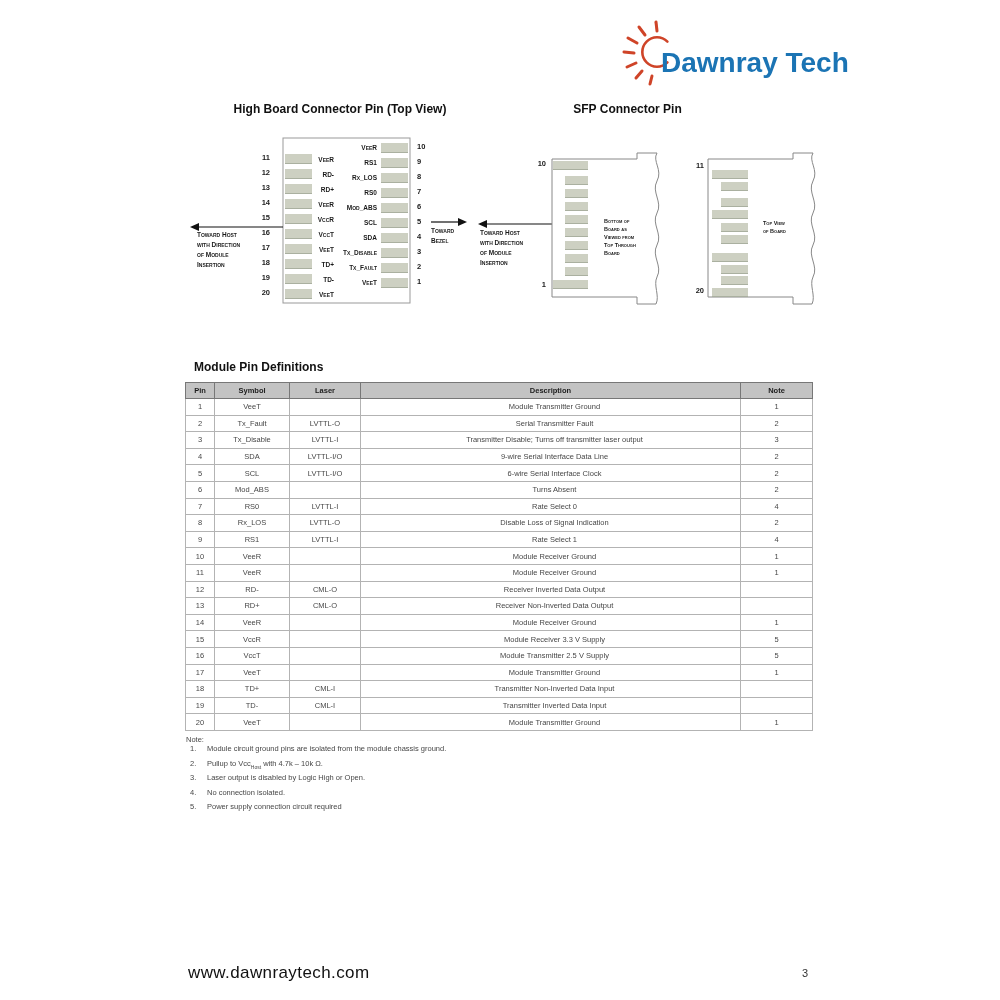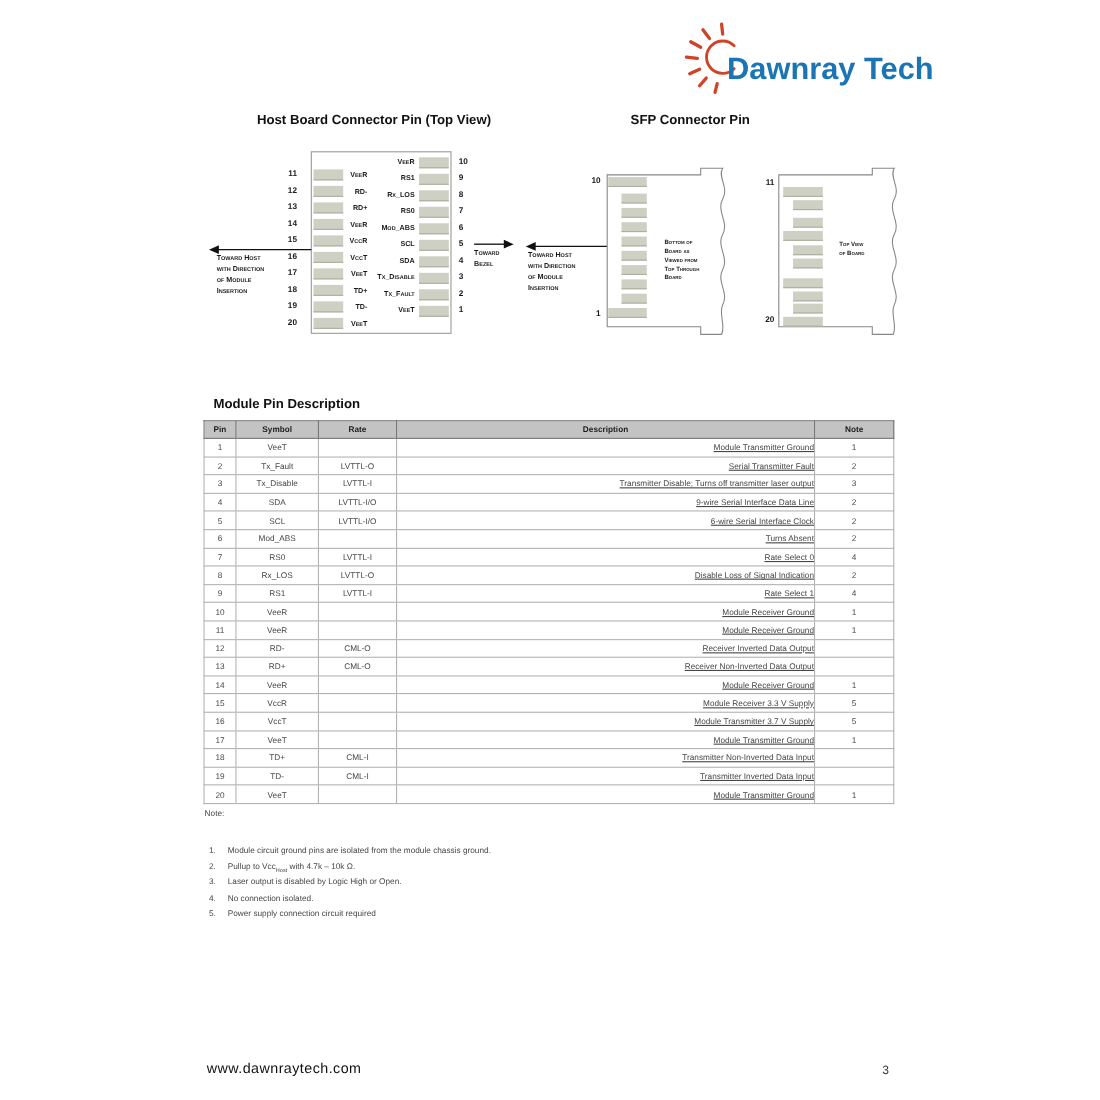--- a/index.html
+++ b/index.html
@@ -15,27 +15,27 @@
   .arrow-label{position:absolute;font-size:6.5px;font-weight:bold;font-variant:small-caps;
                color:#1a1a1a;line-height:10px;white-space:pre-line;}
   .board-caption{position:absolute;font-size:5.5px;font-weight:bold;font-variant:small-caps;
                  color:#1a1a1a;line-height:8px;white-space:pre-line;}
   .table-title{position:absolute;left:194px;top:360px;font-size:12px;font-weight:bold;color:#111;}
   table.pins{position:absolute;left:185px;top:382px;width:627px;border-collapse:collapse;table-layout:fixed;}
   table.pins th{background:#c3c3c3;border:1px solid #777;font-size:7.5px;font-weight:bold;
                 color:#1c1c1c;height:15px;padding:0;text-align:center;}
   table.pins td{border:1px solid #b3b3b3;font-size:7.5px;color:#474747;height:15.6px;
                 padding:0;text-align:center;white-space:nowrap;overflow:hidden;}
-  table.pins td.c3{text-align:right;padding-left:8px;text-decoration:underline;}
+  table.pins td.c3{text-align:center;padding-left:8px;}
   .notes{position:absolute;left:186px;top:735px;width:620px;font-size:7.5px;color:#474747;}
-  .notes .nt{margin-bottom:24px;}
+  .notes .nt{margin-bottom:0;}
   .note-row{display:flex;height:14.5px;align-items:flex-start;}
   .note-num{width:21px;padding-left:4px;box-sizing:border-box;}
   .note-text sub{font-size:5px;}
-  .footer-site{position:absolute;left:188px;top:963px;font-size:13px;color:#111;letter-spacing:.4px;}
+  .footer-site{position:absolute;left:188px;top:963px;font-size:17px;color:#111;letter-spacing:.4px;}
   .footer-page{position:absolute;left:795px;top:967px;width:20px;text-align:center;font-size:11px;color:#333;}
 </style>
 </head>
 <body>
 
 <div class="page">
 
   <svg class="overlay" viewBox="0 0 1000 1000">
 
     <rect x="283" y="138" width="127" height="165" fill="none" stroke="#999" stroke-width="1"></rect>
@@ -75,21 +75,21 @@
         <line x1="22" y1="33" x2="13" y2="28"></line>
         <line x1="19" y1="43" x2="9" y2="42"></line>
         <line x1="21" y1="53" x2="12" y2="57"></line>
         <line x1="27" y1="61" x2="21" y2="68"></line>
         <line x1="37" y1="66" x2="35" y2="74"></line>
       </g>
     </g>
     <text x="46" y="62" fill="#1b74b4" font-size="28" font-weight="bold" font-family="Liberation Sans, sans-serif">Dawnray Tech</text>
   </svg>
 
-  <div class="sec-title" style="left:210px;top:102px;width:260px;">Host Board Connector Pin (Top View)</div>
+  <div class="sec-title" style="left:210px;top:102px;width:260px;">High Board Connector Pin (Top View)</div>
   <div class="sec-title" style="left:530px;top:102px;width:195px;">SFP Connector Pin</div>
 
   <div id="host-pins">
       <div class="pin-num" style="left: 244px; top: 153px; width: 26px; text-align: right;">11</div>
       <div class="pin-pad" style="left: 285px; top: 154px; width: 27px; height: 10px;"></div>
       <div class="pin-label" style="left: 292px; top: 155px; width: 42px; text-align: right;">VeeR</div>
       <div class="pin-num" style="left: 244px; top: 168px; width: 26px; text-align: right;">12</div>
       <div class="pin-pad" style="left: 285px; top: 169px; width: 27px; height: 10px;"></div>
       <div class="pin-label" style="left: 292px; top: 170px; width: 42px; text-align: right;">RD-</div>
       <div class="pin-num" style="left: 244px; top: 183px; width: 26px; text-align: right;">13</div>
@@ -187,34 +187,34 @@
 Viewed from
 Top Through
 Board</div>
   <div class="board-caption" style="left:763px;top:219px;width:52px;">Top View
 of Board</div>
   <div class="pin-num" style="left:524px;top:159px;width:22px;text-align:right;">10</div>
   <div class="pin-num" style="left:524px;top:280px;width:22px;text-align:right;">1</div>
   <div class="pin-num" style="left:682px;top:161px;width:22px;text-align:right;">11</div>
   <div class="pin-num" style="left:682px;top:286px;width:22px;text-align:right;">20</div>
 
-  <div class="table-title">Module Pin Description</div>
+  <div class="table-title">Module Pin Definitions</div>
   <table class="pins">
     <colgroup>
       <col style="width:29px">
         <col style="width:75px">
         <col style="width:71px">
       <col style="width:380px">
         <col style="width:72px">
     </colgroup>
     <thead>
         <tr id="thead-row">
           <th>Pin</th>
           <th>Symbol</th>
-          <th>Rate</th>
+          <th>Laser</th>
           <th>Description</th>
           <th>Note</th>
         </tr>
       </thead>
     <tbody id="tbody">
         <tr>
           <td class="c0">1</td>
           <td class="c1">VeeT</td>
           <td class="c2"></td>
           <td class="c3">Module Transmitter Ground</td>
@@ -315,21 +315,21 @@
           <td class="c0">15</td>
           <td class="c1">VccR</td>
           <td class="c2"></td>
           <td class="c3">Module Receiver 3.3 V Supply</td>
           <td class="c4">5</td>
         </tr>
         <tr>
           <td class="c0">16</td>
           <td class="c1">VccT</td>
           <td class="c2"></td>
-          <td class="c3">Module Transmitter 3.7 V Supply</td>
+          <td class="c3">Module Transmitter 2.5 V Supply</td>
           <td class="c4">5</td>
         </tr>
         <tr>
           <td class="c0">17</td>
           <td class="c1">VeeT</td>
           <td class="c2"></td>
           <td class="c3">Module Transmitter Ground</td>
           <td class="c4">1</td>
         </tr>
         <tr>

